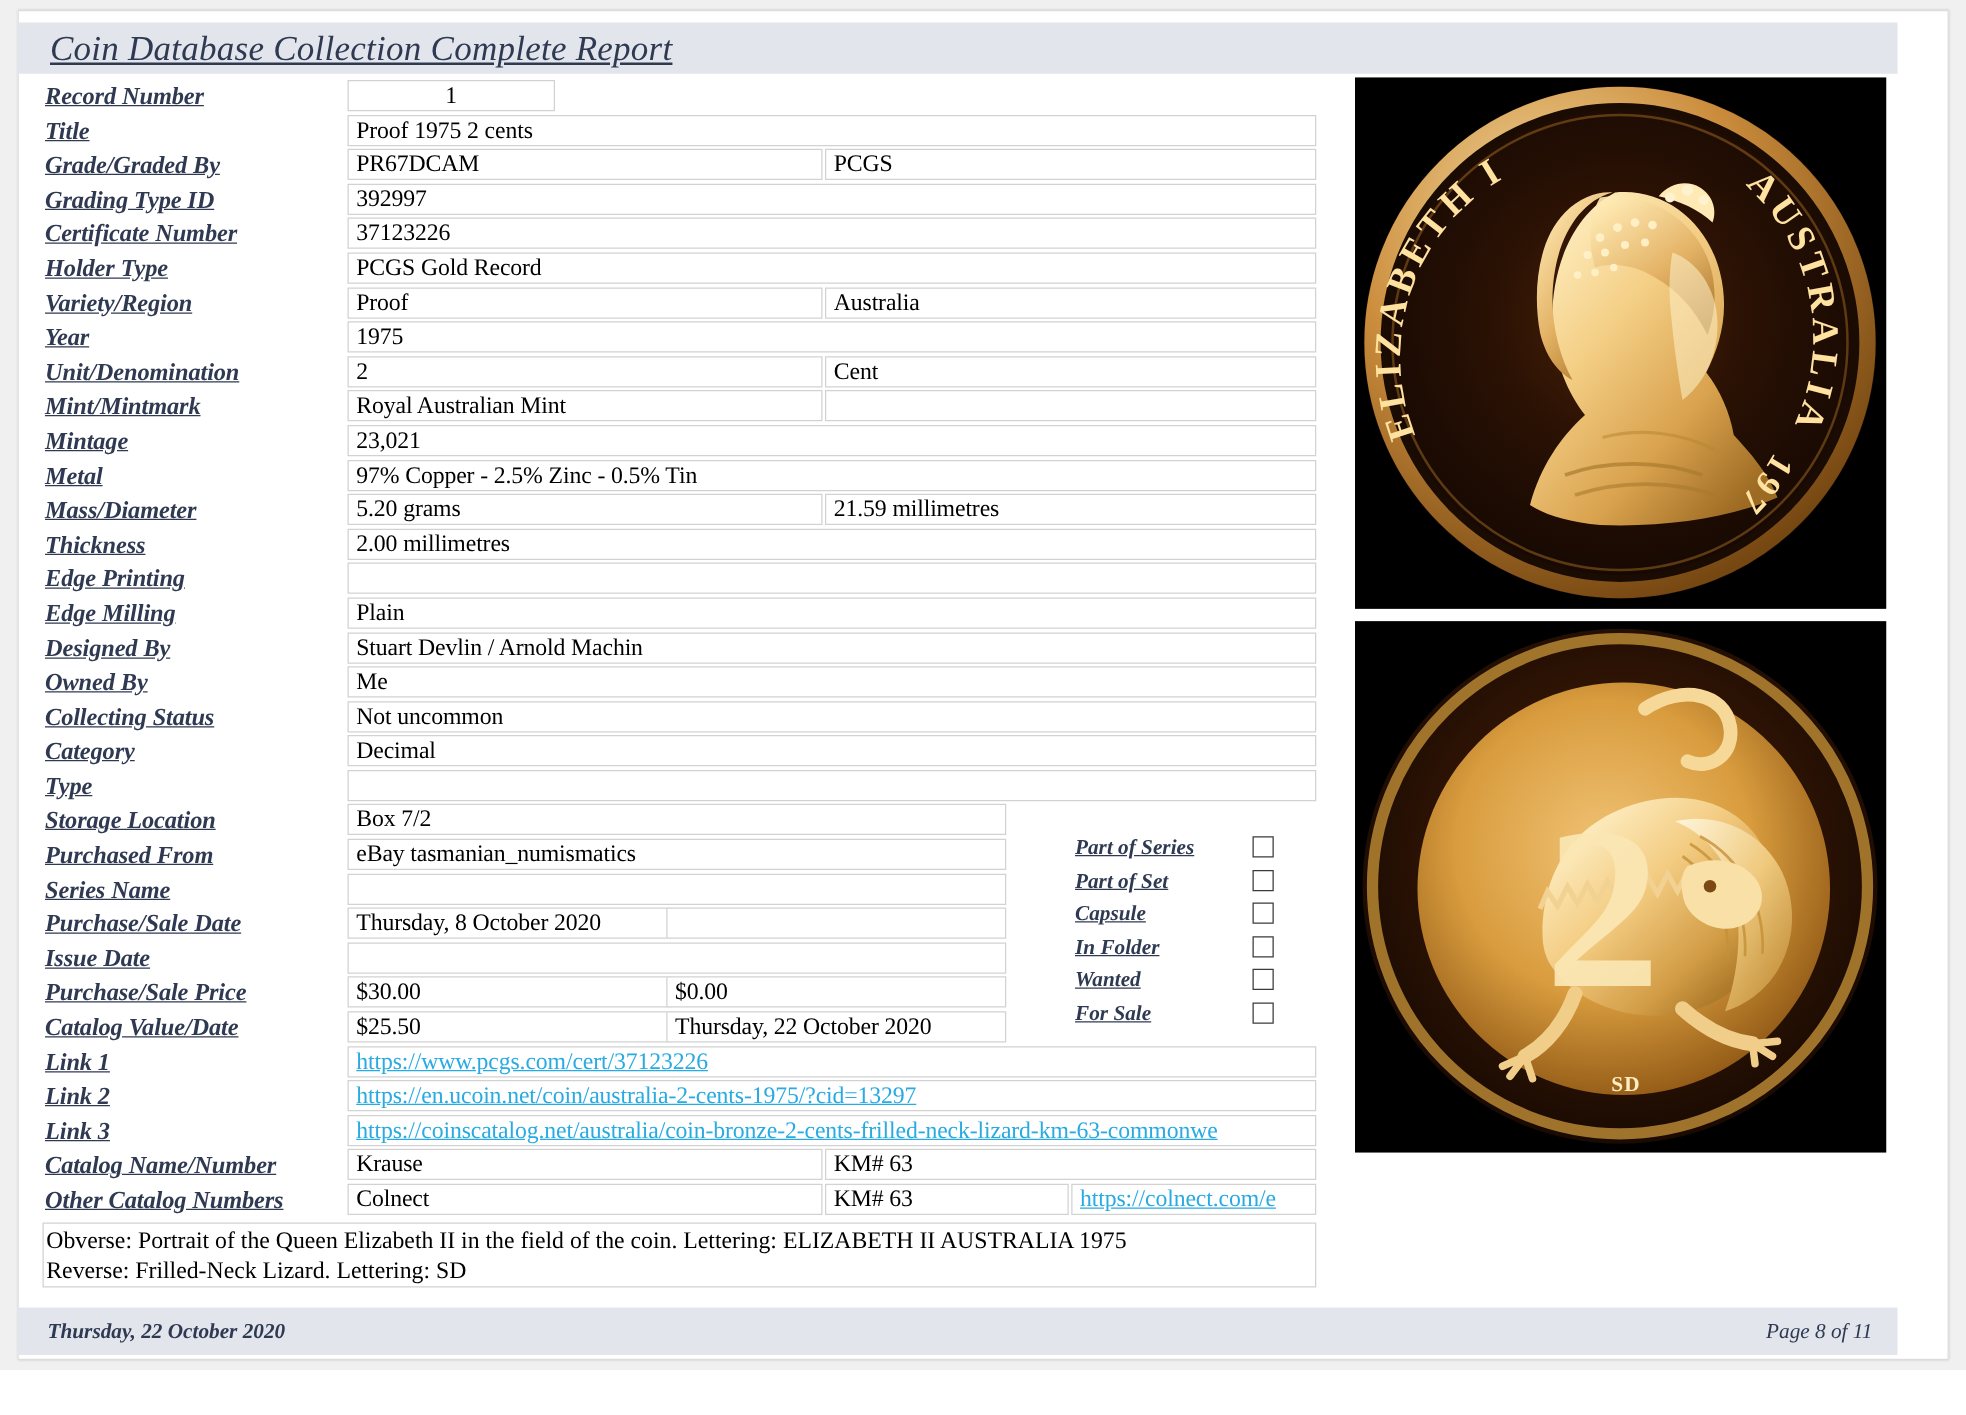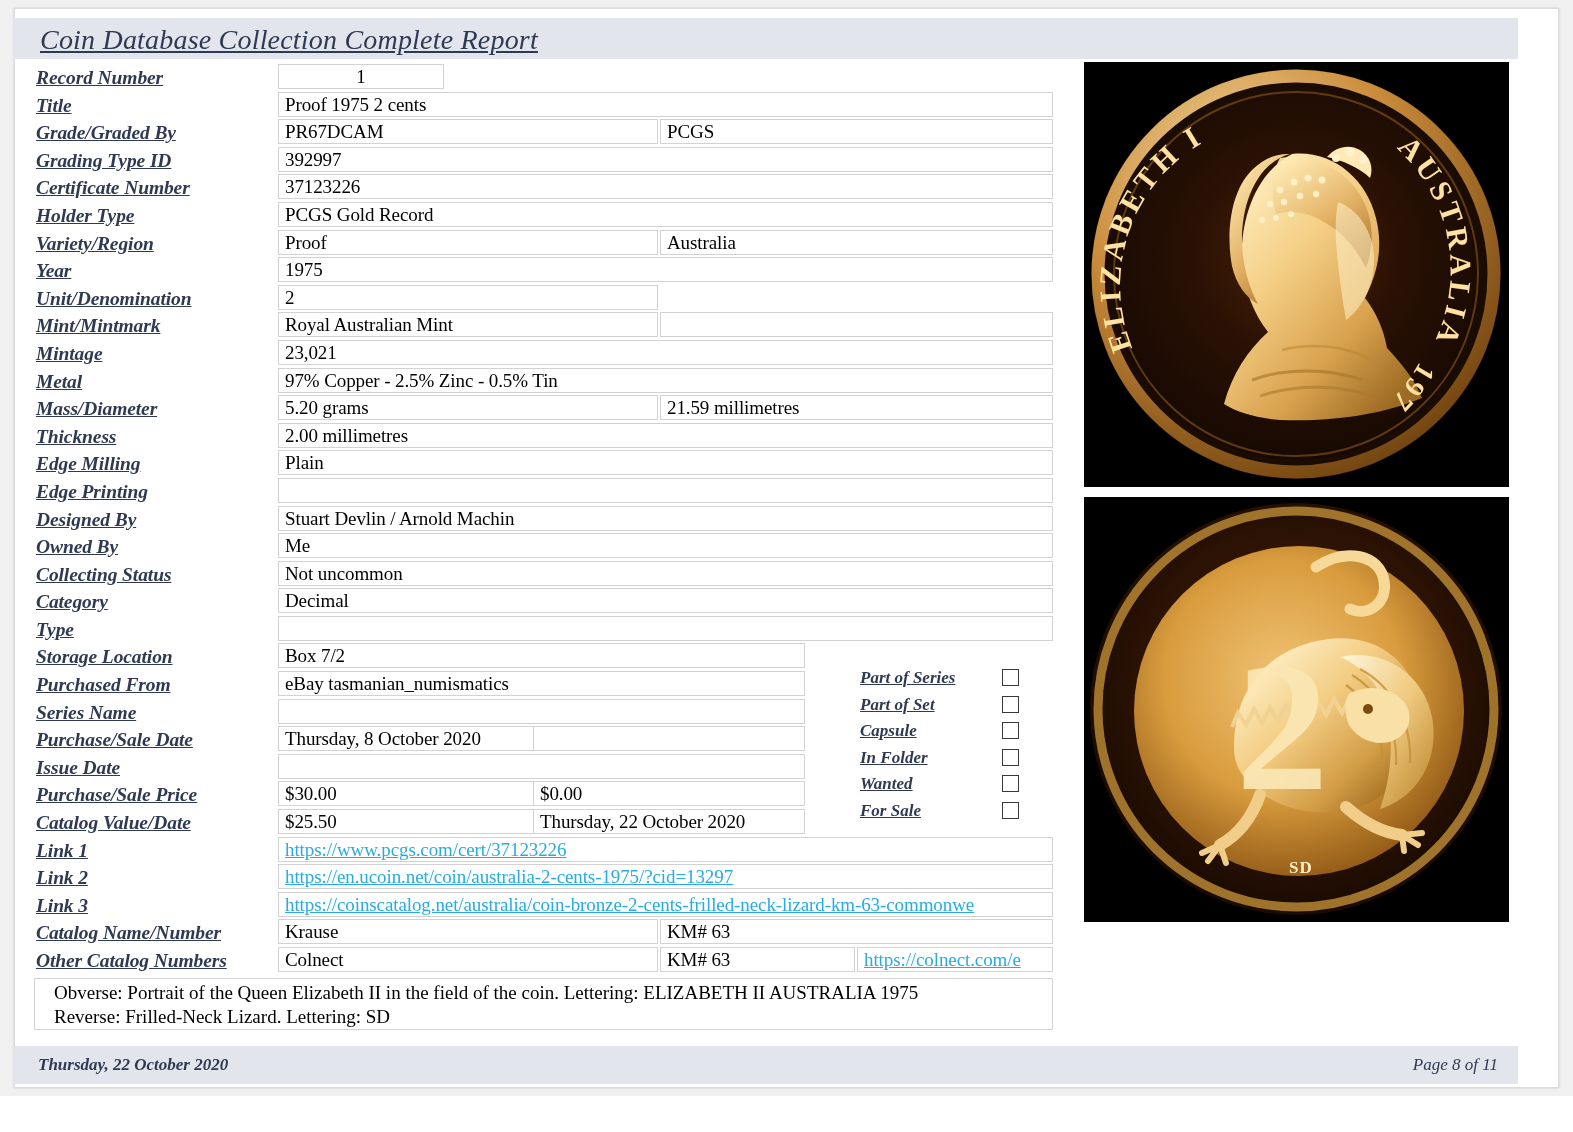--- a/index.html
+++ b/index.html
@@ -153,21 +153,21 @@
   
   .desc {
     position: absolute;
     left: 34px;
     top: 978px;
     width: 1019px;
     height: 52px;
     border: 1px solid #d2d2d2;
     background: #ffffff;
     box-sizing: border-box;
-    padding: 2px 19px;
+    padding: 2px 2px;
   }
   .desc div {
     font-size: 19px;
     line-height: 24px;
     color: #000;
     white-space: nowrap;
   }
 
   
   .footer-band {
@@ -300,20 +300,23 @@
       <div class="box c-full">
         <span class="v">1975</span>
       </div>
     </div>
 
     <div class="row">
       <div class="lbl">Unit/Denomination</div>
       <div class="box c-a">
         <span class="v">2</span>
       </div>
+      <div class="box c-b">
+        <span class="v">Cent</span>
+      </div>
     </div>
 
     <div class="row">
       <div class="lbl">Mint/Mintmark</div>
       <div class="box c-a">
         <span class="v">Royal Australian Mint</span>
       </div>
       <div class="box c-b">
         <span class="v"></span>
       </div>
@@ -344,30 +347,30 @@
     </div>
 
     <div class="row">
       <div class="lbl">Thickness</div>
       <div class="box c-full">
         <span class="v">2.00 millimetres</span>
       </div>
     </div>
 
     <div class="row">
+      <div class="lbl">Edge Printing</div>
+      <div class="box c-full">
+        <span class="v"></span>
+      </div>
+    </div>
+
+    <div class="row">
       <div class="lbl">Edge Milling</div>
       <div class="box c-full">
         <span class="v">Plain</span>
-      </div>
-    </div>
-
-    <div class="row">
-      <div class="lbl">Edge Printing</div>
-      <div class="box c-full">
-        <span class="v"></span>
       </div>
     </div>
 
     <div class="row">
       <div class="lbl">Designed By</div>
       <div class="box c-full">
         <span class="v">Stuart Devlin / Arnold Machin</span>
       </div>
     </div>
 

